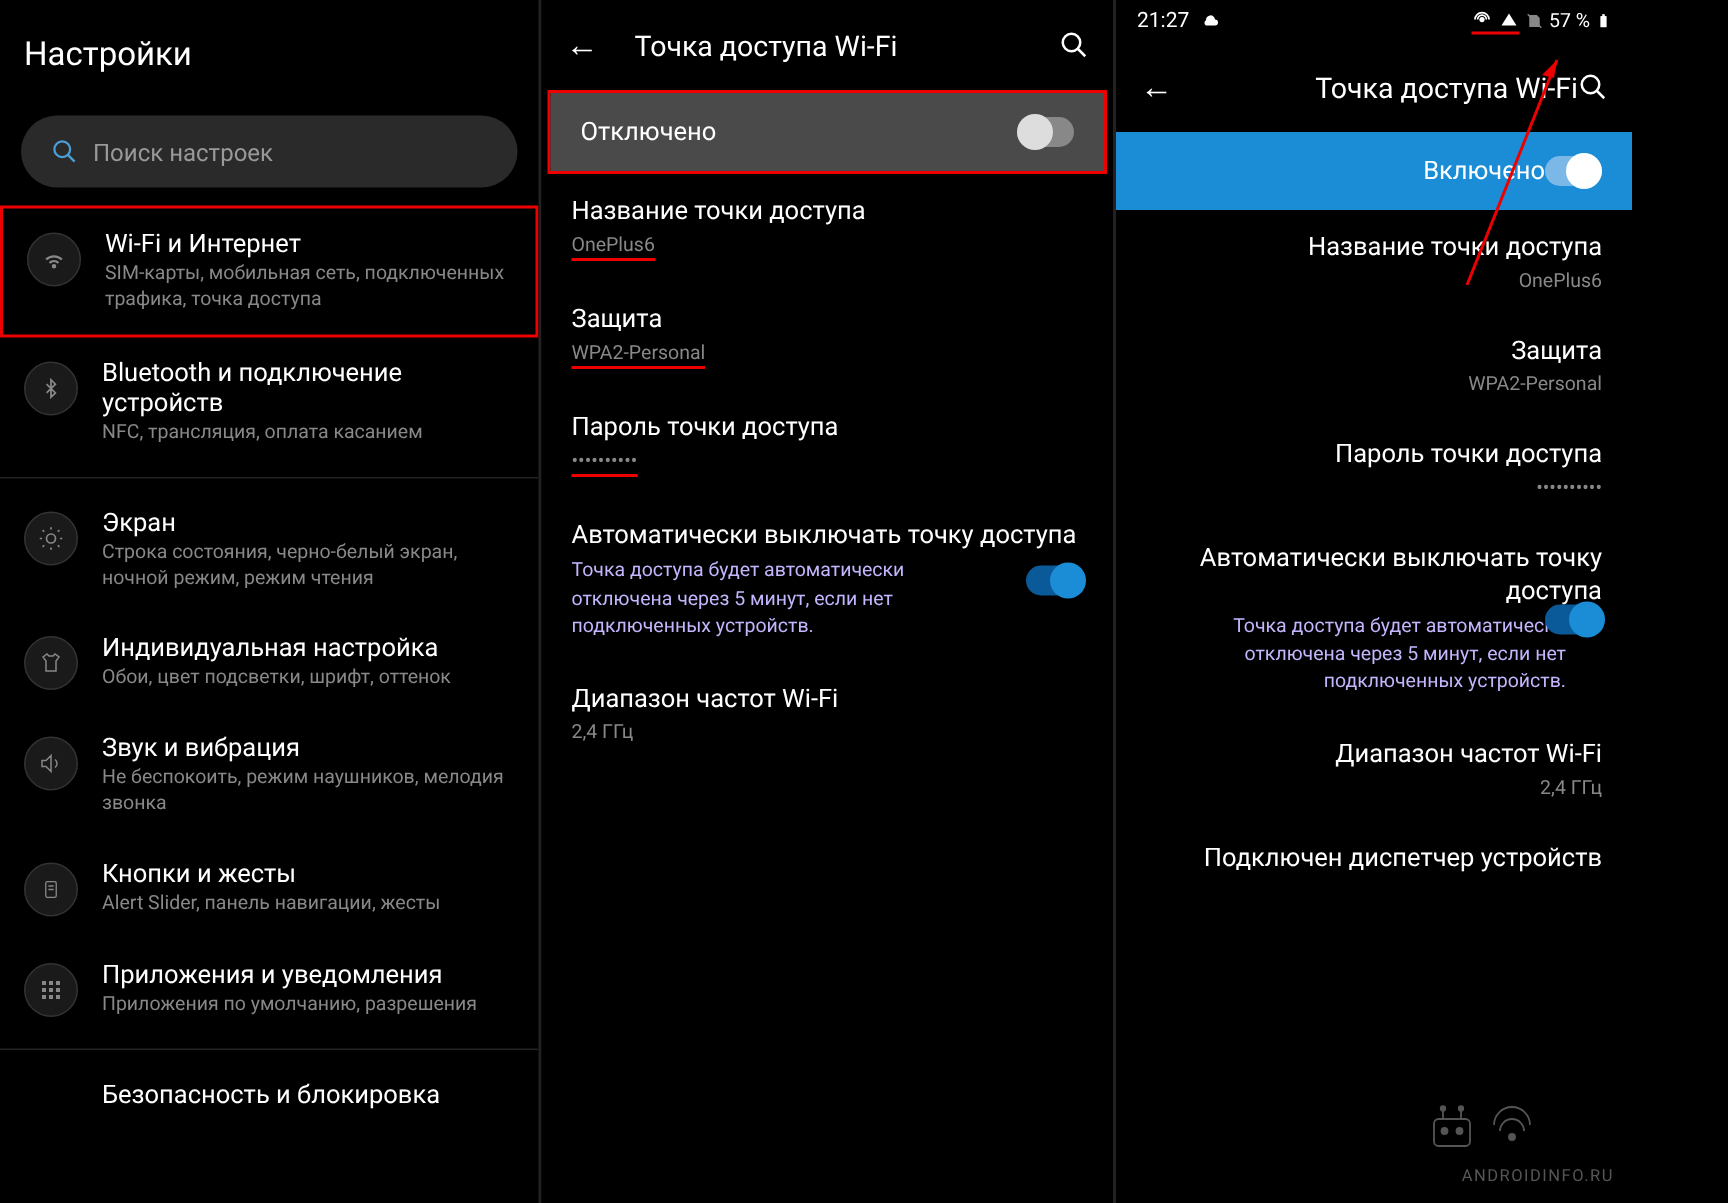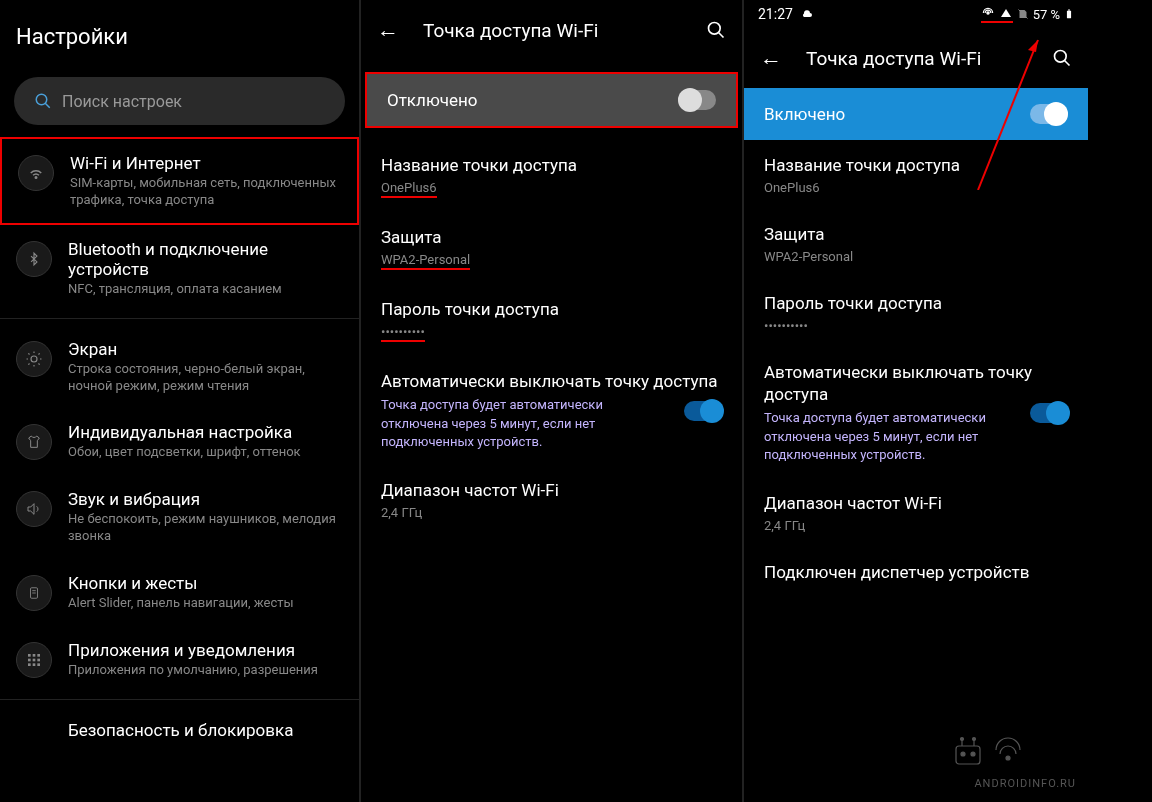--- a/index.html
+++ b/index.html
@@ -1,20 +1,20 @@
 <!DOCTYPE html>
 <html><head>
 <meta charset="utf-8">
 <style>
 * { margin: 0; padding: 0; box-sizing: border-box; font-family: Roboto, -apple-system, sans-serif; }
 body { background: #000; width: 1152px; height: 802px; display: flex; overflow: hidden; }
 .panel { background: #000; position: relative; height: 802px; overflow: hidden; }
 .panel1 { width: 361px; border-right: 2px solid #222; }
 .panel2 { width: 383px; border-right: 2px solid #222; }
-.panel3 { width: 344px; }
+.panel3 { width: 344px; text-align: right; }
 .header { display: flex; align-items: center; padding: 12px 16px; height: 60px; }
 .back-arrow { color: #fff; font-size: 22px; margin-right: 24px; cursor: pointer; }
 .header-title { color: #fff; font-size: 19px; flex: 1; }
 .search-top { color: #fff; font-size: 18px; cursor: pointer; }
 .big-title { color: #fff; font-size: 22px; padding: 24px 16px 16px; }
 .search-bar { margin: 12px 14px; background: #2a2a2a; border-radius: 40px; height: 48px; display: flex; align-items: center; padding: 0 20px; }
 .search-bar svg { margin-right: 10px; }
 .search-placeholder { color: #999; font-size: 16px; }
 .list-item { display: flex; align-items: flex-start; padding: 14px 16px; }
 .icon-circle { width: 36px; height: 36px; border-radius: 50%; background: #1a1a1a; display: flex; align-items: center; justify-content: center; flex-shrink: 0; margin-right: 16px; margin-top: 2px; border: 1px solid #333; }
@@ -40,21 +40,21 @@
 .setting-sub { color: #c4b5fd; font-size: 13px; line-height: 1.4; margin-top: 4px; max-width: 280px; }
 .red-underline { display: inline-block; border-bottom: 2px solid #e00; padding-bottom: 1px; }
 .inline-toggle { position: absolute; right: 20px; top: 50%; transform: translateY(-50%); }
 .status-bar { display: flex; align-items: center; justify-content: space-between; padding: 6px 14px; height: 28px; color: #fff; font-size: 14px; }
 .status-right { display: flex; align-items: center; gap: 4px; font-size: 13px; }
 .status-red-underline { border-bottom: 2px solid #e00; padding-bottom: 1px; }
 .arrow-red { position: absolute; pointer-events: none; }
 .watermark { position: absolute; bottom: 12px; right: 12px; color: #555; font-size: 11px; letter-spacing: 1px; }
 .wm-robot { position: absolute; bottom: 30px; right: 60px; }
 svg { display: block; }
-.redbox-toggle { border: 2px solid #e00; margin: 12px 4px; }
+.redbox-toggle { border: 2px solid #e00; margin: 0 4px; }
 </style>
 </head>
 <body>
 
 <div class="panel panel1">
   <div class="big-title">Настройки</div>
   <div class="search-bar">
     <svg width="18" height="18" viewBox="0 0 24 24" fill="none" stroke="#4a9fd8" stroke-width="2">
         <circle cx="10" cy="10" r="7"></circle>
         <line x1="21" y1="21" x2="15" y2="15"></line>

